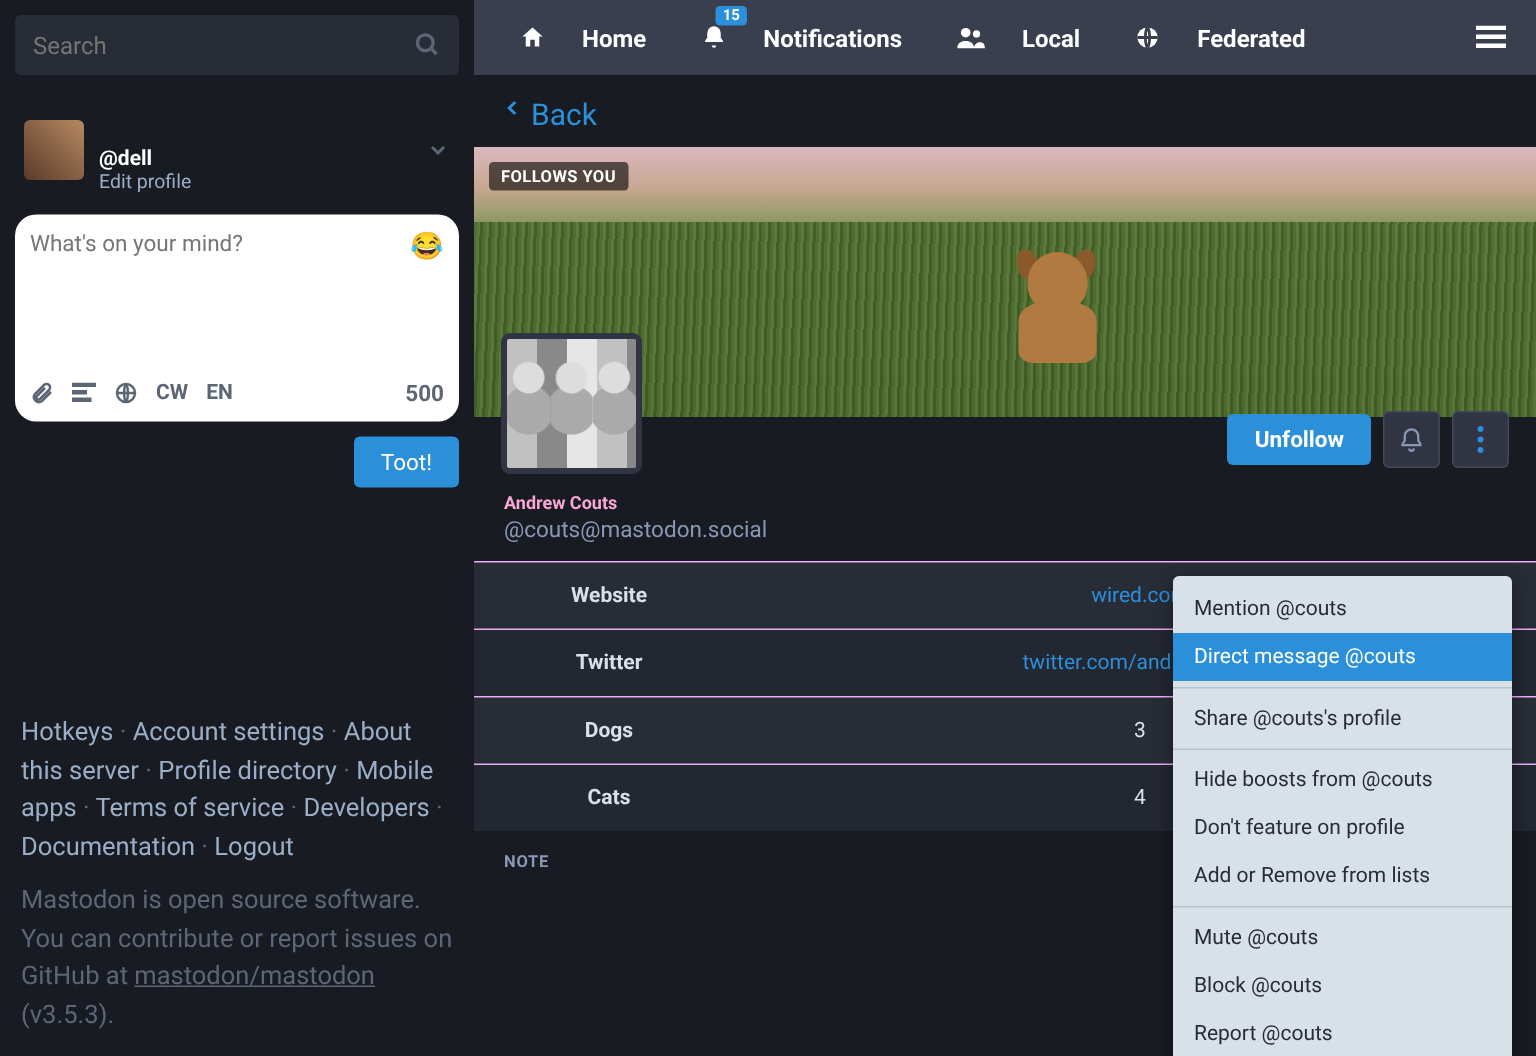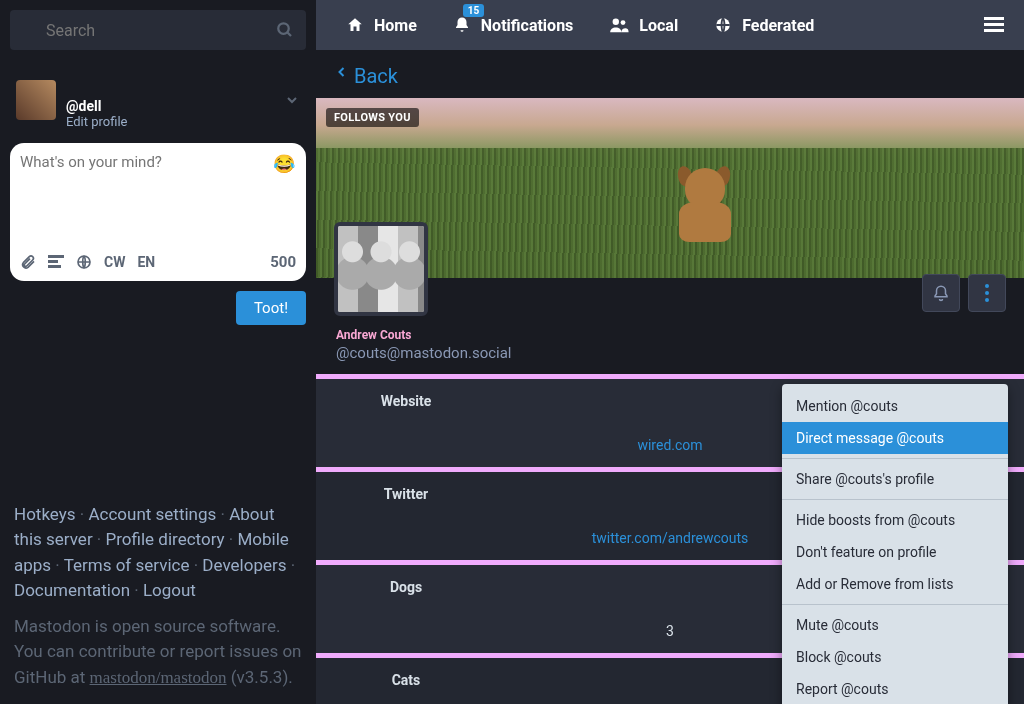--- a/index.html
+++ b/index.html
@@ -2,21 +2,21 @@
 <html><head>
 <meta charset="utf-8">
 <style>
   * { box-sizing: border-box; margin: 0; padding: 0; font-family: -apple-system, BlinkMacSystemFont, "Segoe UI", Roboto, sans-serif; }
   body { background: #191b22; color: #d9e1e8; width: 1024px; height: 704px; overflow: hidden; font-size: 14px; }
   .app { display: flex; height: 100%; }
 
   
   .left { width: 316px; background: #191b22; display: flex; flex-direction: column; padding: 10px 10px 0 10px; }
   .search-box { background: #282c37; border-radius: 4px; height: 40px; display: flex; align-items: center; padding: 0 12px; margin-bottom: 16px; }
-  .search-input { flex:1; background: transparent; border: none; outline: none; color: #9baec8; font-size: 16px; margin-left: 24px; }
+  .search-input { flex:1; background: transparent; border: none; outline: none; color: #9baec8; font-size: 16px; }
   .search-icon { color: #5c6675; }
   .user-row { display: flex; align-items: center; gap: 10px; padding: 4px 6px 14px 6px; }
   .avatar-sm { width: 40px; height: 40px; border-radius: 4px; background: linear-gradient(45deg,#5a3a2a,#b58a60); }
   .user-meta { flex:1; }
   .user-handle { font-weight: bold; color: #fff; font-size: 14px; margin-top: 28px; }
   .edit-profile { color: #9baec8; font-size: 13px; }
   .chevron { color: #5c6675; font-size: 18px; }
 
   .compose { background: #fff; border-radius: 14px; padding: 10px; }
   .compose-top { display: flex; justify-content: space-between; align-items: flex-start; }
@@ -26,27 +26,27 @@
   .compose-icons { display: flex; gap: 12px; align-items: center; color:#5c6675; font-size:14px; font-weight:bold; }
   .compose-icons .ic { font-size:16px; }
   .char-count { color:#5c6675; font-weight:bold; font-size:15px; }
   .toot-row { display:flex; justify-content:flex-end; margin-top:10px; }
   .toot-btn { background:#2b90d9; color:#fff; border:none; border-radius:4px; padding:8px 18px; font-size:15px; font-weight:normal; cursor:pointer; }
 
   .left-footer { margin-top:auto; padding: 0 4px 14px 4px; font-size: 17px; color:#5c6675; line-height:1.5; }
   .links { color:#9baec8; margin-bottom:10px; }
   .links span { cursor:pointer; }
   .links .dot { color:#5c6675; }
-  .oss u { text-decoration: underline; font-family: Liberation Serif, serif; }
+  .oss u { text-decoration: underline; }
 
   
   .main { flex:1; display:flex; flex-direction:column; position:relative; }
 
   .topnav { background:#393f4f; height:50px; display:flex; align-items:center; padding: 0 14px; gap:4px; }
-  .nav-item { display:flex; align-items:center; gap:10px; color:#fff; font-size:16px; font-weight:bold; padding:0 16px; height:100%; cursor:pointer; position:relative; }
+  .nav-item { display:flex; align-items:center; gap:24px; color:#fff; font-size:16px; font-weight:bold; padding:0 16px; height:100%; cursor:pointer; position:relative; }
   .nav-ico { display:inline-block; }
   .badge { position:absolute; top:4px; left:26px; background:#2b90d9; color:#fff; font-size:10px; font-weight:bold; padding:1px 5px; border-radius:3px; }
   .hamburger { margin-left:auto; color:#fff; font-size:20px; padding:0 6px; cursor:pointer; }
 
   .content { flex:1; overflow:hidden; background:#191b22; position:relative; }
   .back-row { padding: 14px 20px 10px 20px; }
   .back-link { color:#2b90d9; font-size:20px; cursor:pointer; display:inline-flex; align-items:flex-start; gap:6px; }
 
   .hero { position:relative; margin:0 0 0 0; }
   .banner { height: 180px; background: linear-gradient(to bottom, #d9b8c0 0%, #c8a890 15%, #6a8f4a 35%, #4a6a30 100%); position:relative; overflow:hidden; }
@@ -71,21 +71,21 @@
   .icon-btn { width:38px; height:38px; border:1px solid #42485a; border-radius:4px; display:flex; align-items:center; justify-content:center; color:#8a98b5; cursor:pointer; background:#313543; }
   .icon-btn.more { background:#313543; }
   .dots { display:flex; flex-direction:column; gap:3px; }
   .dots span { width:4px; height:4px; background:#2b90d9; border-radius:50%; }
 
   .name-block { padding: 12px 20px 12px 20px; }
   .display-name { color:#f9a8d4; font-size:12px; font-weight:bold; }
   .handle { color:#8a98b5; font-size:15px; margin-top:2px; display:block; }
 
   .fields { }
-  .field-row { display:flex; background:#282c37; border-top:5px solid #f0abfc;flex-direction:column; }
+  .field-row { display:flex; background:#282c37; border-top:1px solid #f0abfc; }
   .field-row:nth-child(even){ background:#232731; }
   .field-label { width:180px; text-align:center; padding:14px 10px; font-weight:bold; color:#d9e1e8; }
   .field-value { flex:1; text-align:center; padding:14px 10px; color:#2b90d9; }
   .field-value.plain { color:#d9e1e8; }
 
   .note-section { padding: 14px 20px; }
   .note-label { font-size:11px; font-weight:bold; color:#8a98b5; letter-spacing:0.5px; margin-bottom:10px; }
   .note-input { color:#606a84; font-size:15px; }
 
   
@@ -239,20 +239,21 @@
         <div class="profile-row">
           <div class="avatar-lg">
               <div class="bw"></div>
               <div class="faces">
                 <div></div>
                 <div></div>
                 <div></div>
               </div>
             </div>
           <div class="profile-actions">
+            <button class="unfollow-btn">Unfollow</button>
             <div class="icon-btn">
               <svg width="18" height="18" viewBox="0 0 24 24" fill="none" stroke="#8a98b5" stroke-width="2">
                   <path d="M12 3a6 6 0 00-6 6v4l-2 3v1h16v-1l-2-3V9a6 6 0 00-6-6zM10 20a2 2 0 004 0"></path>
                 </svg>
             </div>
             <div class="icon-btn more">
               <div class="dots">
                   <span></span>
                   <span></span>
                   <span></span>

